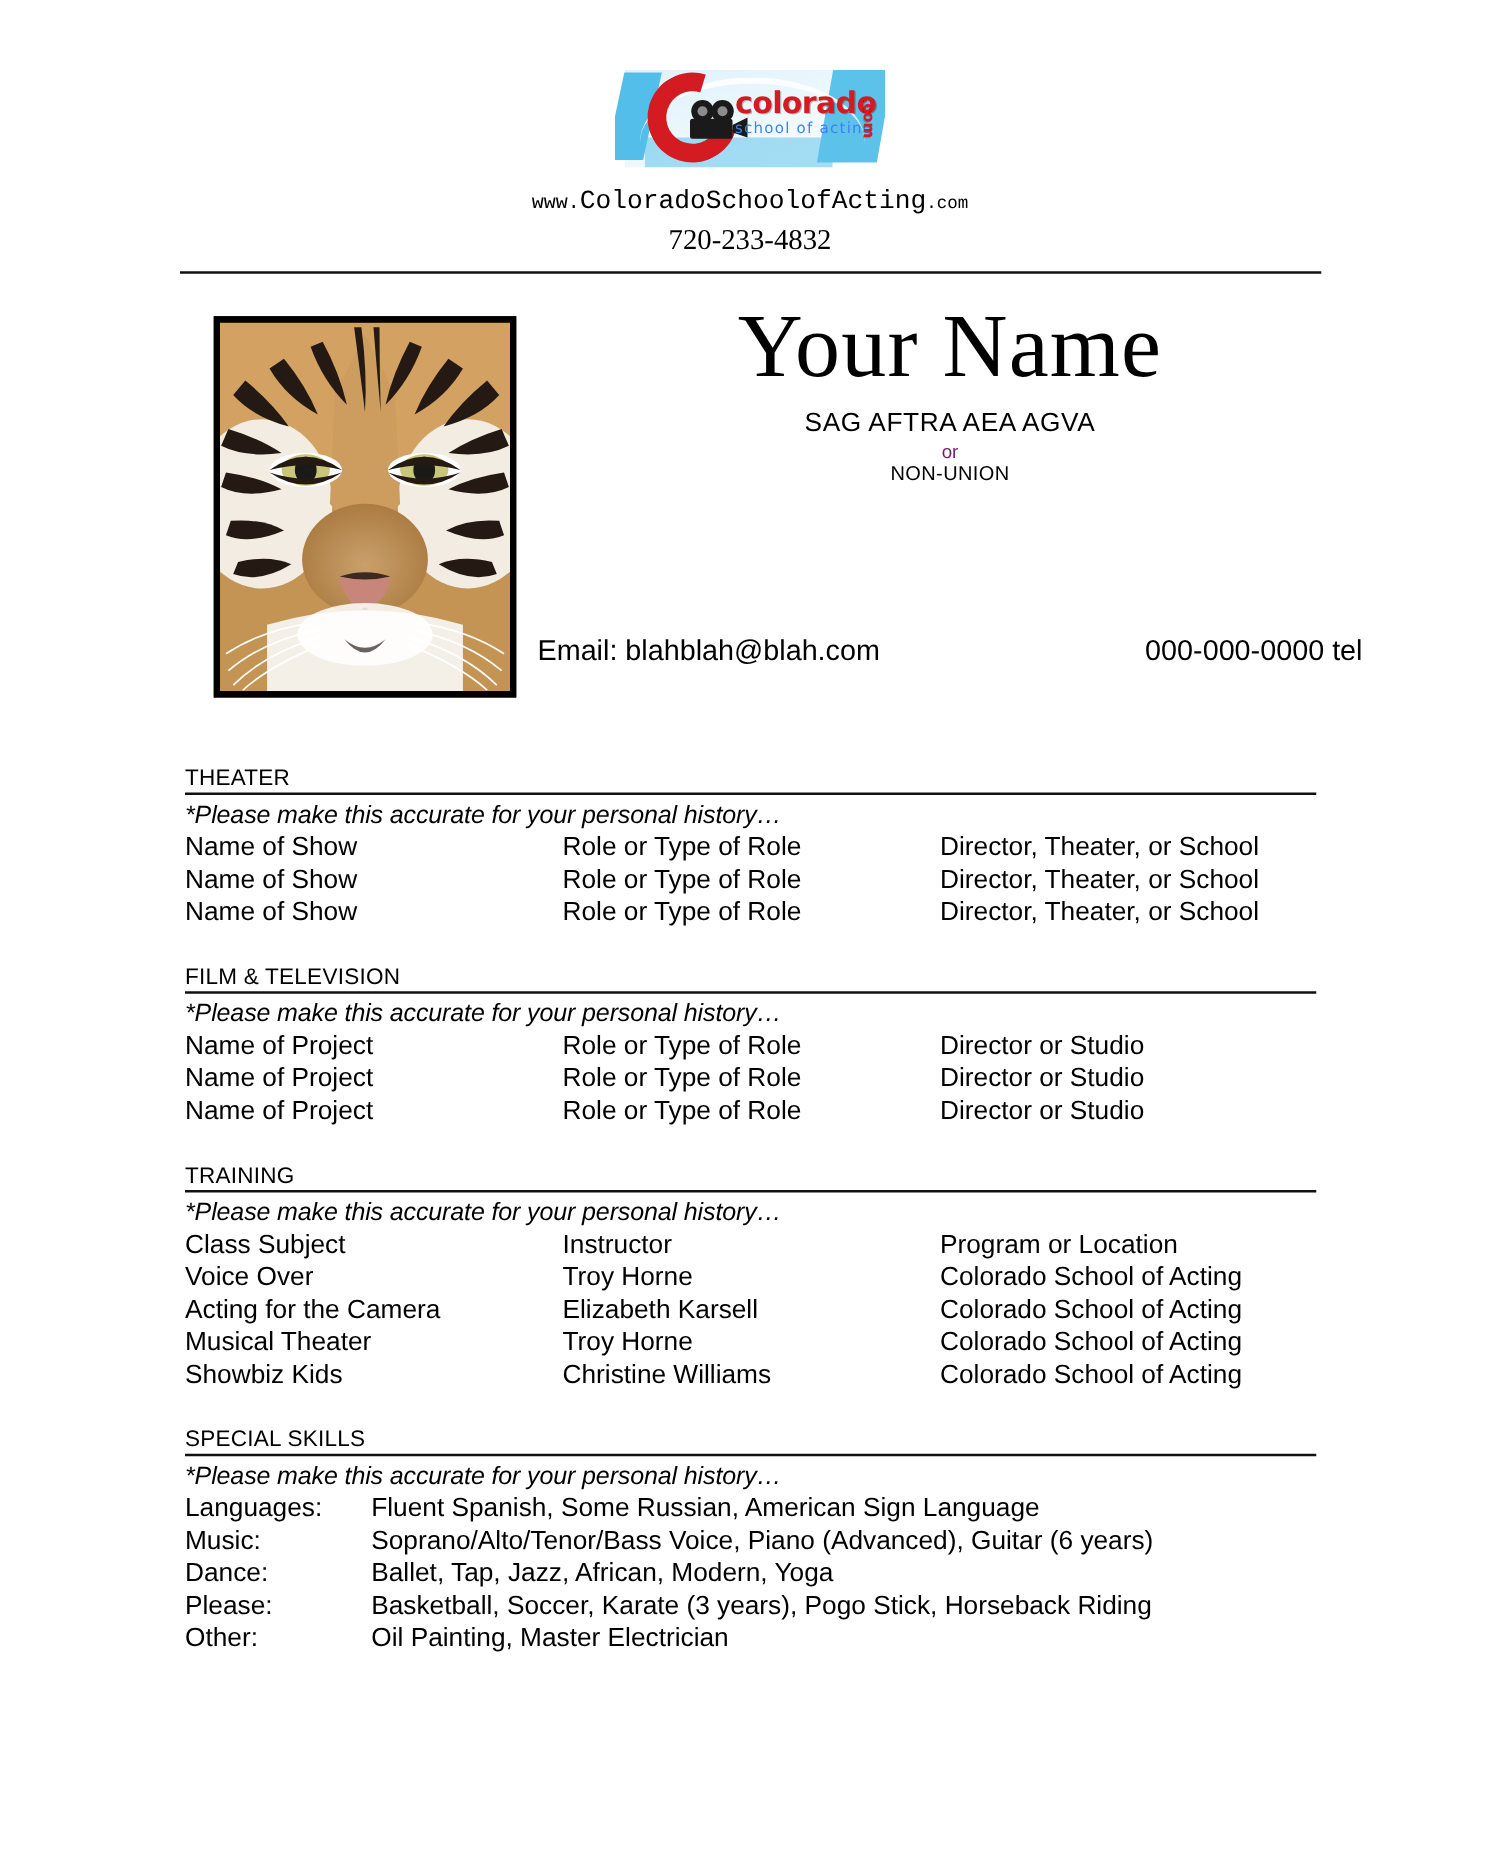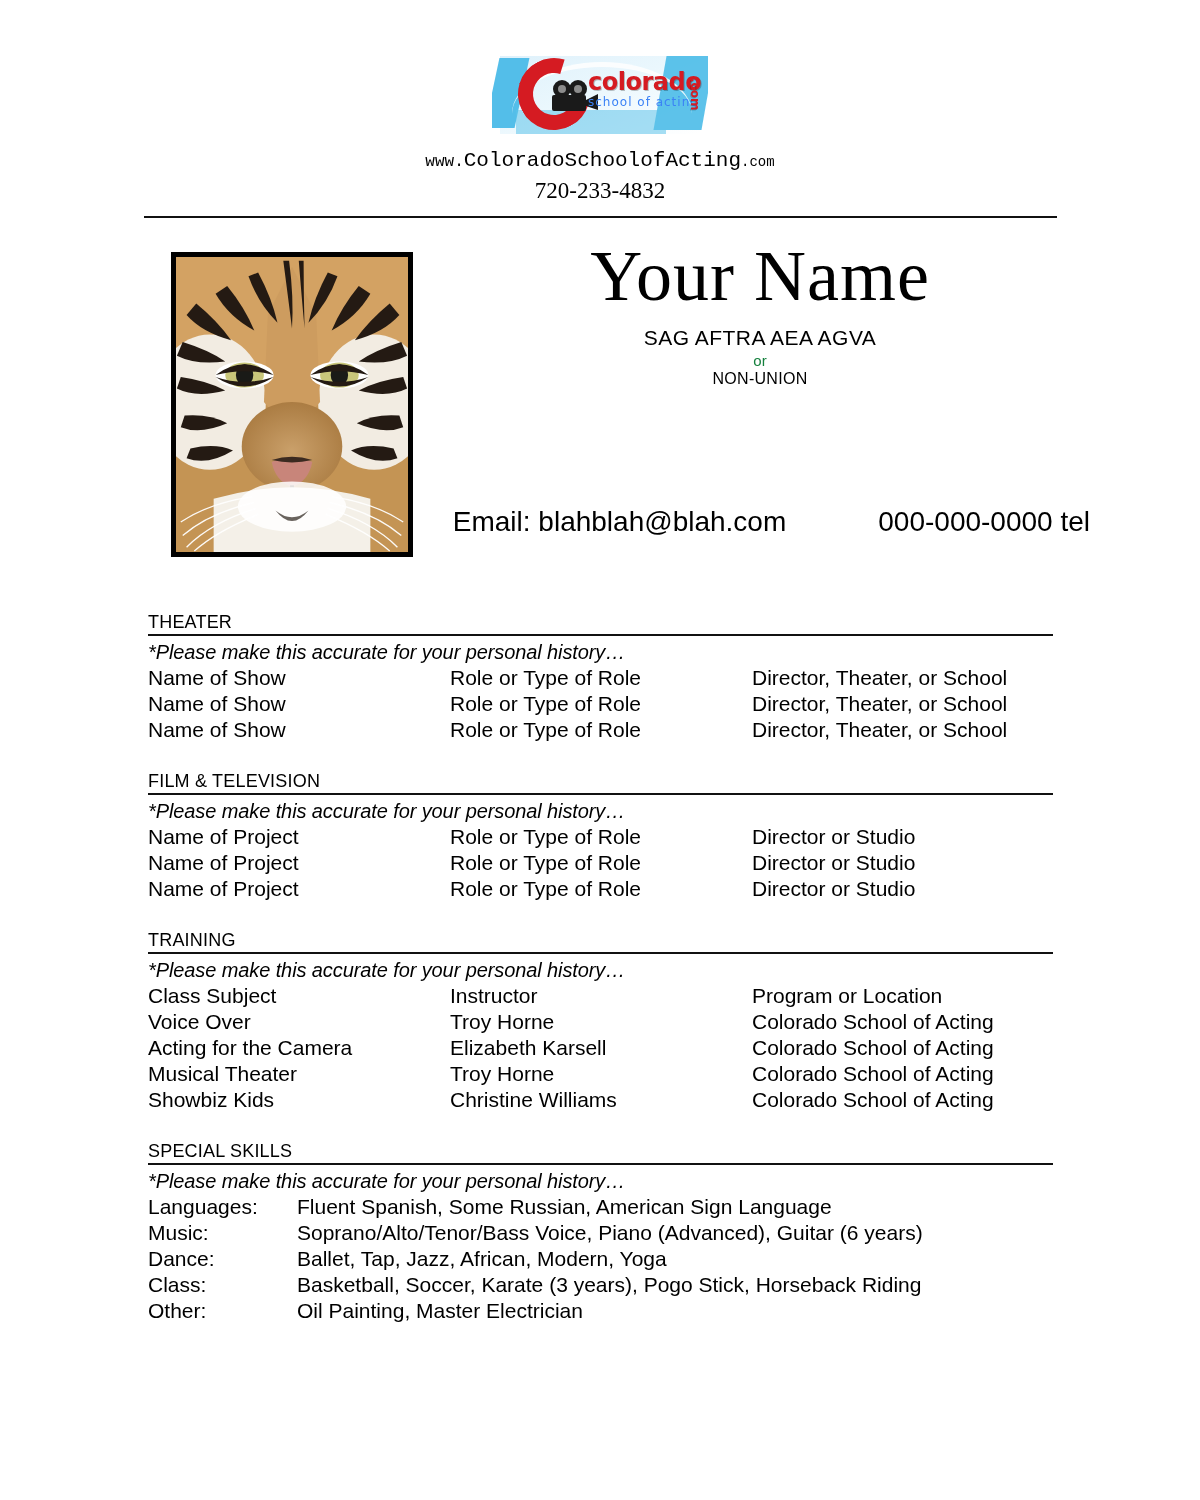--- a/index.html
+++ b/index.html
@@ -175,34 +175,34 @@
     letter-spacing: 1px;
   }
   .unions {
     margin-top: 10px;
     font-size: 21px;
     letter-spacing: 0.5px;
   }
   .or-line {
     margin-top: 2px;
     font-size: 15px;
-    color: #15803d;
+    color: #701a75;
   }
   .nonunion {
     margin-top: 1px;
     font-size: 16px;
     letter-spacing: 0.3px;
   }
   .contact {
     position: absolute;
     left: 430px; top: 288px;
     width: 660px;
     display: flex;
-    justify-content: flex-end;
-    font-size: 28px;
+    justify-content: space-between;
+    font-size: 23px;
   }
   .contact .email { margin-right: 92px; }
 
   
   .sections {
     position: absolute;
     left: 148px; top: 612px;
     width: 905px;
   }
   .section { margin-bottom: 8px; }
@@ -465,21 +465,21 @@
       </div>
       <div class="srow">
         <span class="s1">Music:</span>
         <span class="s2">Soprano/Alto/Tenor/Bass Voice, Piano (Advanced), Guitar (6 years)</span>
       </div>
       <div class="srow">
         <span class="s1">Dance:</span>
         <span class="s2">Ballet, Tap, Jazz, African, Modern, Yoga</span>
       </div>
       <div class="srow">
-        <span class="s1">Class:</span>
+        <span class="s1">Please:</span>
         <span class="s2">Basketball, Soccer, Karate (3 years), Pogo Stick, Horseback Riding</span>
       </div>
       <div class="srow">
         <span class="s1">Other:</span>
         <span class="s2">Oil Painting, Master Electrician</span>
       </div>
     </div>
 
   </div>
 </div>

